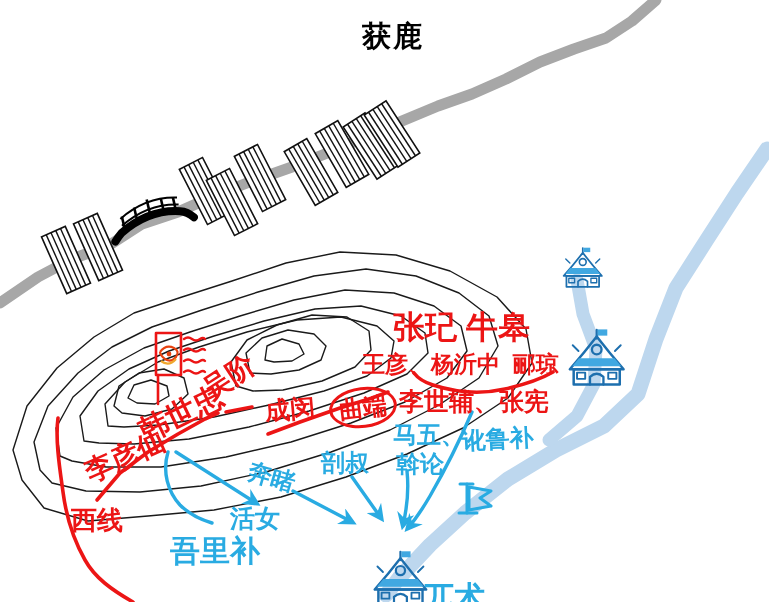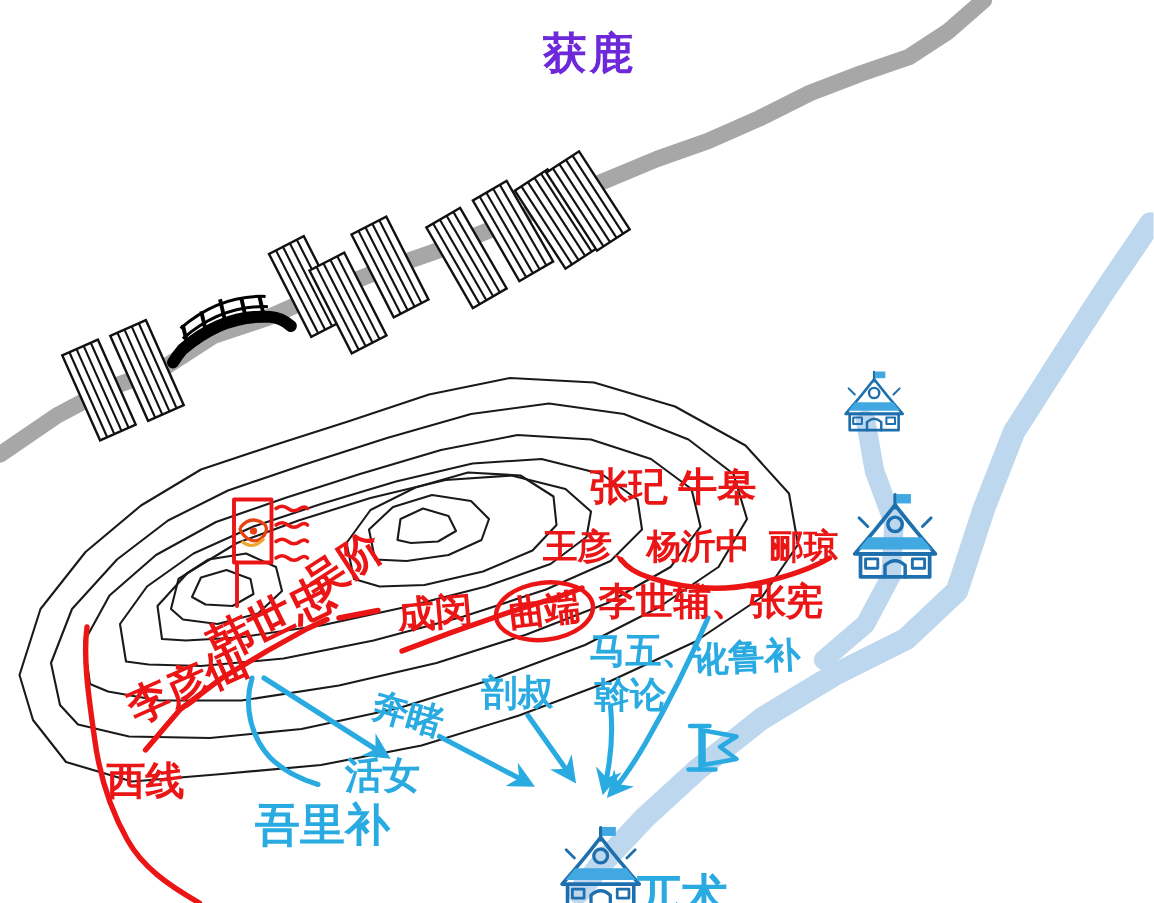--- a/index.html
+++ b/index.html
@@ -2,21 +2,21 @@
 <html style="--red: #EC1515; --blue: #29ABE2; --river: #BDD7EE; --road: #A7A7A7; --tent: #1D6FAE;"><head>
 <meta charset="utf-8">
 <style>
   html,body{margin:0;padding:0;}
   body{width:769px;height:602px;position:relative;overflow:hidden;background:#fff;
        font-family:"Liberation Sans",sans-serif;}
   #map-canvas{position:absolute;left:0;top:0;}
   .lbl{position:absolute;font-weight:700;line-height:1;white-space:pre;
        transform-origin:0 0;color:var(--red);}
   .lbl.blue{color:var(--blue);}
-  .lbl.black{color:#6d28d9;}
+  .lbl.black{color:#000000;}
   .ellipse-box{position:absolute;border:3px solid var(--red);border-radius:50%;
        display:flex;align-items:center;justify-content:center;transform-origin:50% 50%;}
   .ellipse-box span{font-weight:700;color:var(--red);line-height:1;white-space:pre;}
   
   .ink{stroke:#1a1a1a;fill:none;stroke-linejoin:round;stroke-linecap:round;}
   .roadline{stroke:var(--road);fill:none;stroke-linejoin:round;stroke-linecap:round;}
   .riverline{stroke:var(--river);fill:none;stroke-linejoin:round;stroke-linecap:round;}
   .redline{stroke:var(--red);fill:none;stroke-linejoin:round;stroke-linecap:round;}
   .blueline{stroke:var(--blue);fill:none;stroke-linejoin:round;stroke-linecap:round;}
   .tentstroke{stroke:var(--tent);fill:none;stroke-linejoin:round;stroke-linecap:round;}
@@ -131,32 +131,32 @@
   <g class="blueline" stroke-width="3">
     <line x1="467" y1="484" x2="467" y2="513"></line>
     <line x1="460" y1="484" x2="473" y2="484"></line>
     <line x1="459" y1="513" x2="477" y2="513"></line>
     <path d="M469,487 L491,491 L480,498 L491,506 L469,510 Z"></path>
   </g>
 </svg>
 
 <div class="lbl black" style="left:362px;top:22px;font-size:29px;letter-spacing:2px;">获鹿</div>
 
-<div class="lbl" style="left:393px;top:311px;font-size:26px;">张玘 牛皋</div>
+<div class="lbl" style="left:393px;top:311px;font-size:32px;">张玘 牛皋</div>
 <div class="lbl" style="left:362px;top:353px;font-size:23px;">王彦、杨沂中  郦琼</div>
 <div class="lbl" style="left:198px;top:381px;font-size:28px;transform:rotate(-33deg);">吴阶</div>
 <div class="lbl" style="left:134px;top:420px;font-size:30px;transform:rotate(-26deg);">韩世忠</div>
 <div class="lbl" style="left:264px;top:399px;font-size:25px;transform:rotate(-5deg);">成闵</div>
 <div class="ellipse-box" style="left:329px;top:387px;width:62px;height:35px;transform:rotate(-7deg);">
   <span style="font-size:24px;">曲端</span>
 </div>
 <div class="lbl" style="left:399px;top:389px;font-size:25px;">李世辅、张宪</div>
 <div class="lbl" style="left:81px;top:461px;font-size:28px;transform:rotate(-24deg);">李彦仙</div>
 <div class="lbl" style="left:71px;top:507px;font-size:26px;">西线</div>
 
 <div class="lbl blue" style="left:393px;top:423px;font-size:24px;">马五、</div>
 <div class="lbl blue" style="left:461px;top:429px;font-size:24px;transform:rotate(-3deg);">讹鲁补</div>
 <div class="lbl blue" style="left:321px;top:451px;font-size:24px;text-align:center;">剖叔</div>
 <div class="lbl blue" style="left:396px;top:452px;font-size:24px;">斡论</div>
 <div class="lbl blue" style="left:252px;top:459px;font-size:24px;transform:rotate(16deg);">奔睹</div>
-<div class="lbl blue" style="left:230px;top:506px;font-size:25px;font-family:Liberation Mono, monospace;">活女</div>
+<div class="lbl blue" style="left:230px;top:506px;font-size:25px;">活女</div>
 <div class="lbl blue" style="left:170px;top:536px;font-size:30px;">吾里补</div>
 <div class="lbl blue" style="left:423px;top:551px;font-size:31px;margin-top:31px;">兀术</div>
 
 </body></html>

